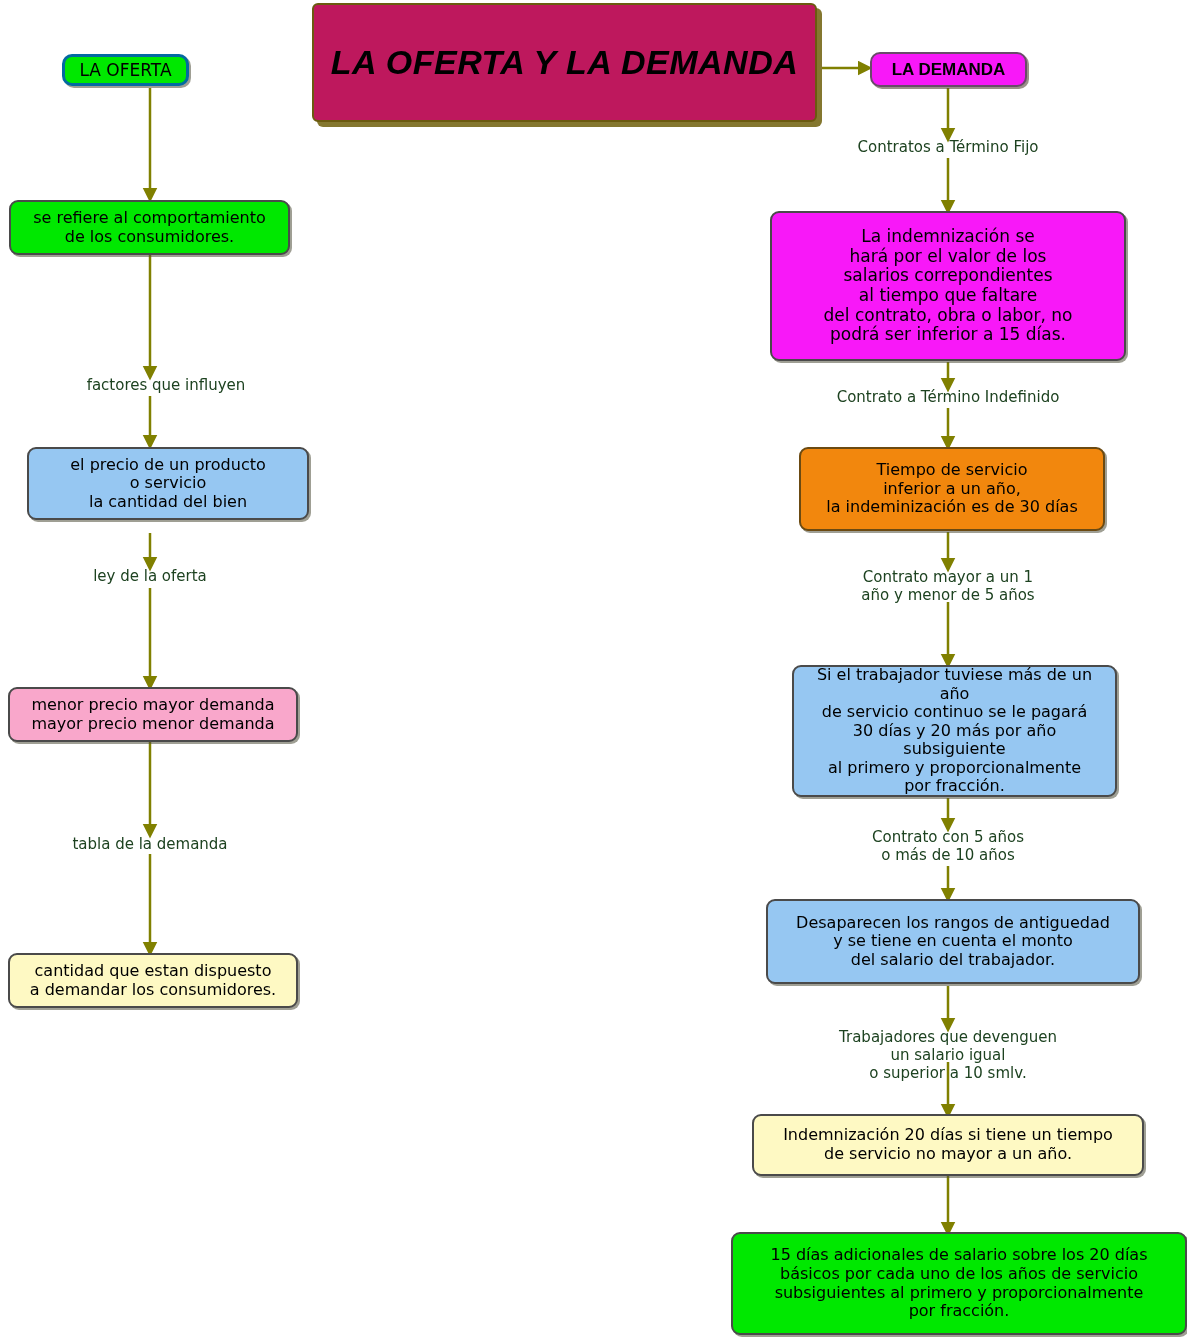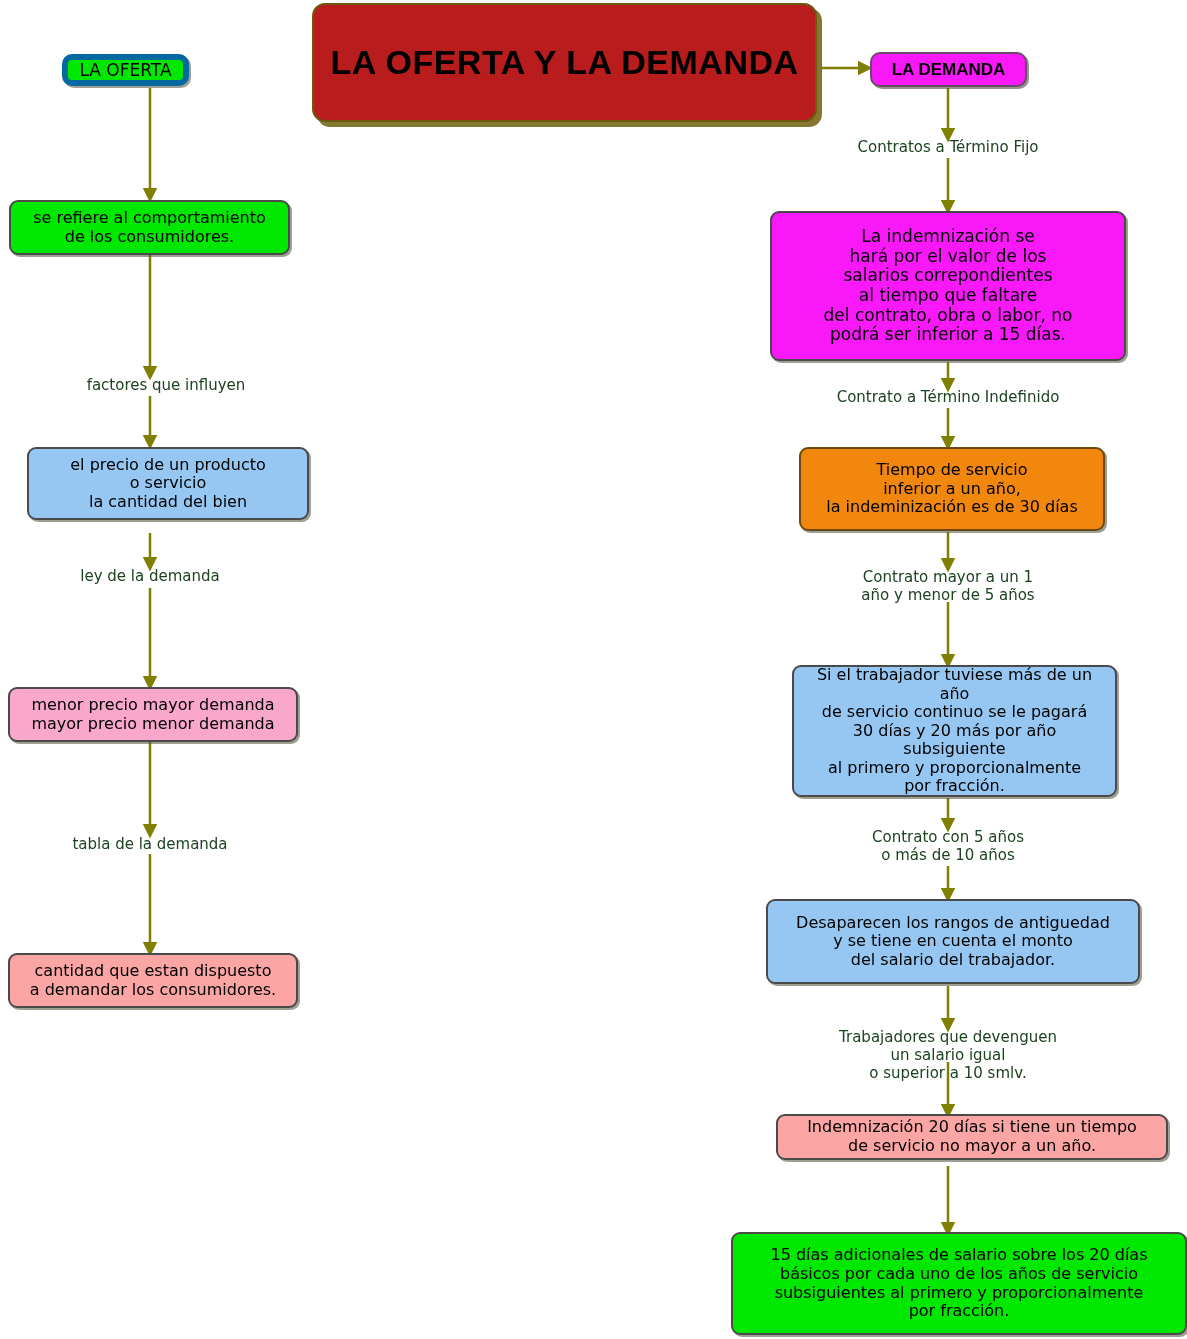--- a/index.html
+++ b/index.html
@@ -33,40 +33,41 @@
     line-height: 1.16;
     font-size: 16px;
     padding: 3px 8px;
     box-shadow: 2px 2px 0 rgba(80,80,60,0.55);
     white-space: pre-line;
   }
 
   .node.green      { background: #00e800; }
   .node.blue       { background: #96c7f2; }
   .node.pink       { background: #f9a7cb; }
-  .node.lightyell  { background: #fca5a5; }
+  .node.lightyell  { background: #fef9c3; }
   .node.magenta    { background: #f818f8; }
   .node.orange     { background: #f2870d; border-color: #6b4a12; }
 
   
   .title-box {
     position: absolute;
     box-sizing: border-box;
-    background: #b91c1c;
+    background: #be185d;
     border: 2px solid #6b5a10;
-    border-radius: 13px;
+    border-radius: 6px;
     box-shadow: 5px 5px 0 rgba(110,95,10,0.85);
     display: flex;
     align-items: center;
     justify-content: center;
     font-weight: bold;
     font-size: 34px;
     letter-spacing: 0.5px;
     color: #000000;
     font-family: "Liberation Sans", sans-serif;
+    font-style: italic;
   }
 
   .demanda-box {
     position: absolute;
     box-sizing: border-box;
     background: #f818f8;
     border: 2px solid #6a4a6a;
     border-radius: 10px;
     box-shadow: 2px 2px 0 rgba(90,70,60,0.6);
     display: flex;
@@ -75,21 +76,21 @@
     font-weight: bold;
     font-size: 17px;
     color: #000000;
     font-family: "Liberation Sans", sans-serif;
   }
 
   .oferta-box {
     position: absolute;
     box-sizing: border-box;
     background: #00e800;
-    border: 6px solid #0369a1;
+    border: 3px solid #0369a1;
     border-radius: 10px;
     box-shadow: 2px 2px 0 rgba(80,80,60,0.55);
     display: flex;
     align-items: center;
     justify-content: center;
     font-size: 17px;
     color: #000000;
   }
 
   
@@ -162,21 +163,21 @@
 la cantidad del bien</div>
 
   <div class="node pink" style="left:8px; top:687px; width:290px; height:55px;">menor precio mayor demanda
 mayor precio menor demanda</div>
 
   <div class="node lightyell" style="left:8px; top:953px; width:290px; height:55px;">cantidad que estan dispuesto
 a demandar los consumidores.</div>
 
   <div class="conn-label" style="left:150px; top:376px;margin-left:16px;">factores que influyen</div>
 
-  <div class="conn-label" style="left:150px; top:567px;">ley de la demanda</div>
+  <div class="conn-label" style="left:150px; top:567px;">ley de la oferta</div>
 
   <div class="conn-label" style="left:150px; top:835px;">tabla de la demanda</div>
 
   <div class="node magenta" style="left:770px; top:211px; width:356px; height:150px; font-size:17px;">La indemnización se
 hará por el valor de los
 salarios correpondientes
 al tiempo que faltare
 del contrato, obra o labor, no
 podrá ser inferior a 15 días.</div>
 
@@ -187,21 +188,21 @@
   <div class="node blue" style="left:792px; top:665px; width:325px; height:132px;">Si el trabajador tuviese más de un año
 de servicio continuo se le pagará
 30 días y 20 más por año subsiguiente
 al primero y proporcionalmente
 por fracción.</div>
 
   <div class="node blue" style="left:766px; top:899px; width:374px; height:85px;">Desaparecen los rangos de antiguedad
 y se tiene en cuenta el monto
 del salario del trabajador.</div>
 
-  <div class="node lightyell" style="left:776px; top:1114px; width:392px; height:46px;">Indemnización  20 días si tiene un tiempo
+  <div class="node lightyell" style="left:752px; top:1114px; width:392px; height:62px;">Indemnización  20 días si tiene un tiempo
 de servicio no mayor a un año.</div>
 
   <div class="node green" style="left:731px; top:1232px; width:456px; height:103px;">15 días adicionales de salario sobre los 20 días
 básicos por cada uno de los años de servicio
 subsiguientes al primero y proporcionalmente
 por fracción.</div>
 
   <div class="conn-label" style="left:948px; top:138px;">Contratos a Término Fijo</div>
 
   <div class="conn-label" style="left:948px; top:388px;">Contrato a Término Indefinido</div>

